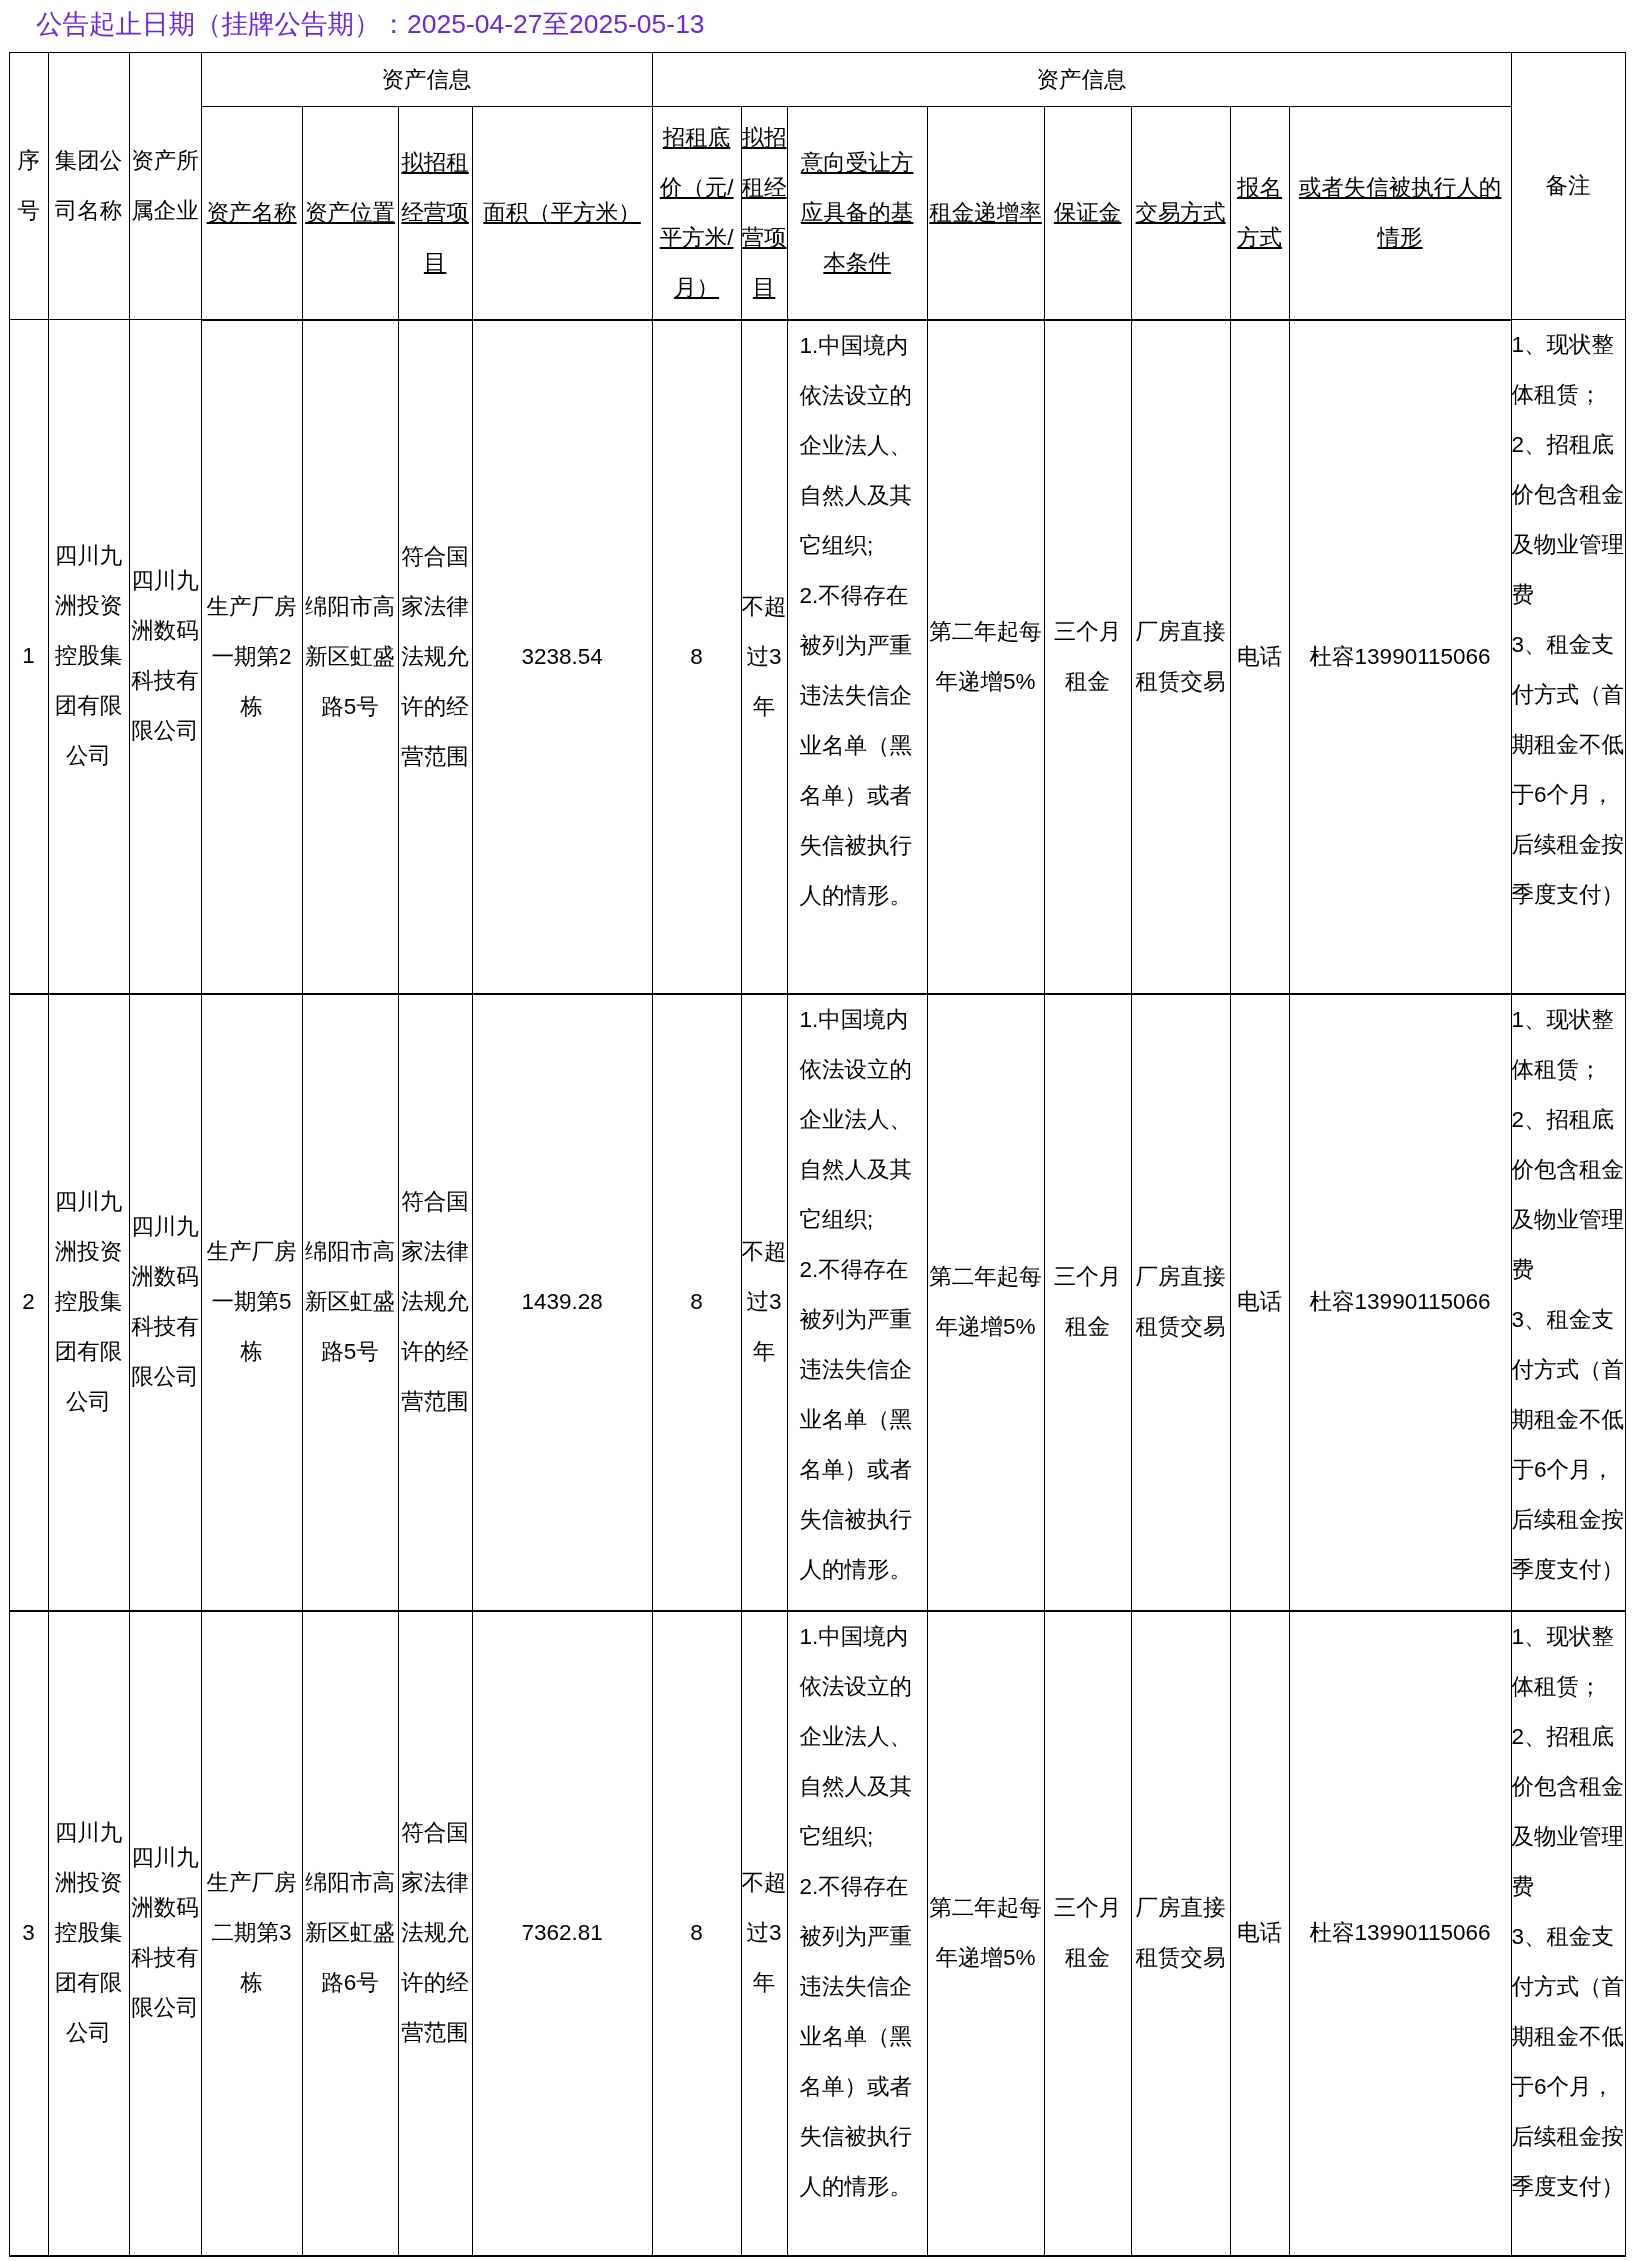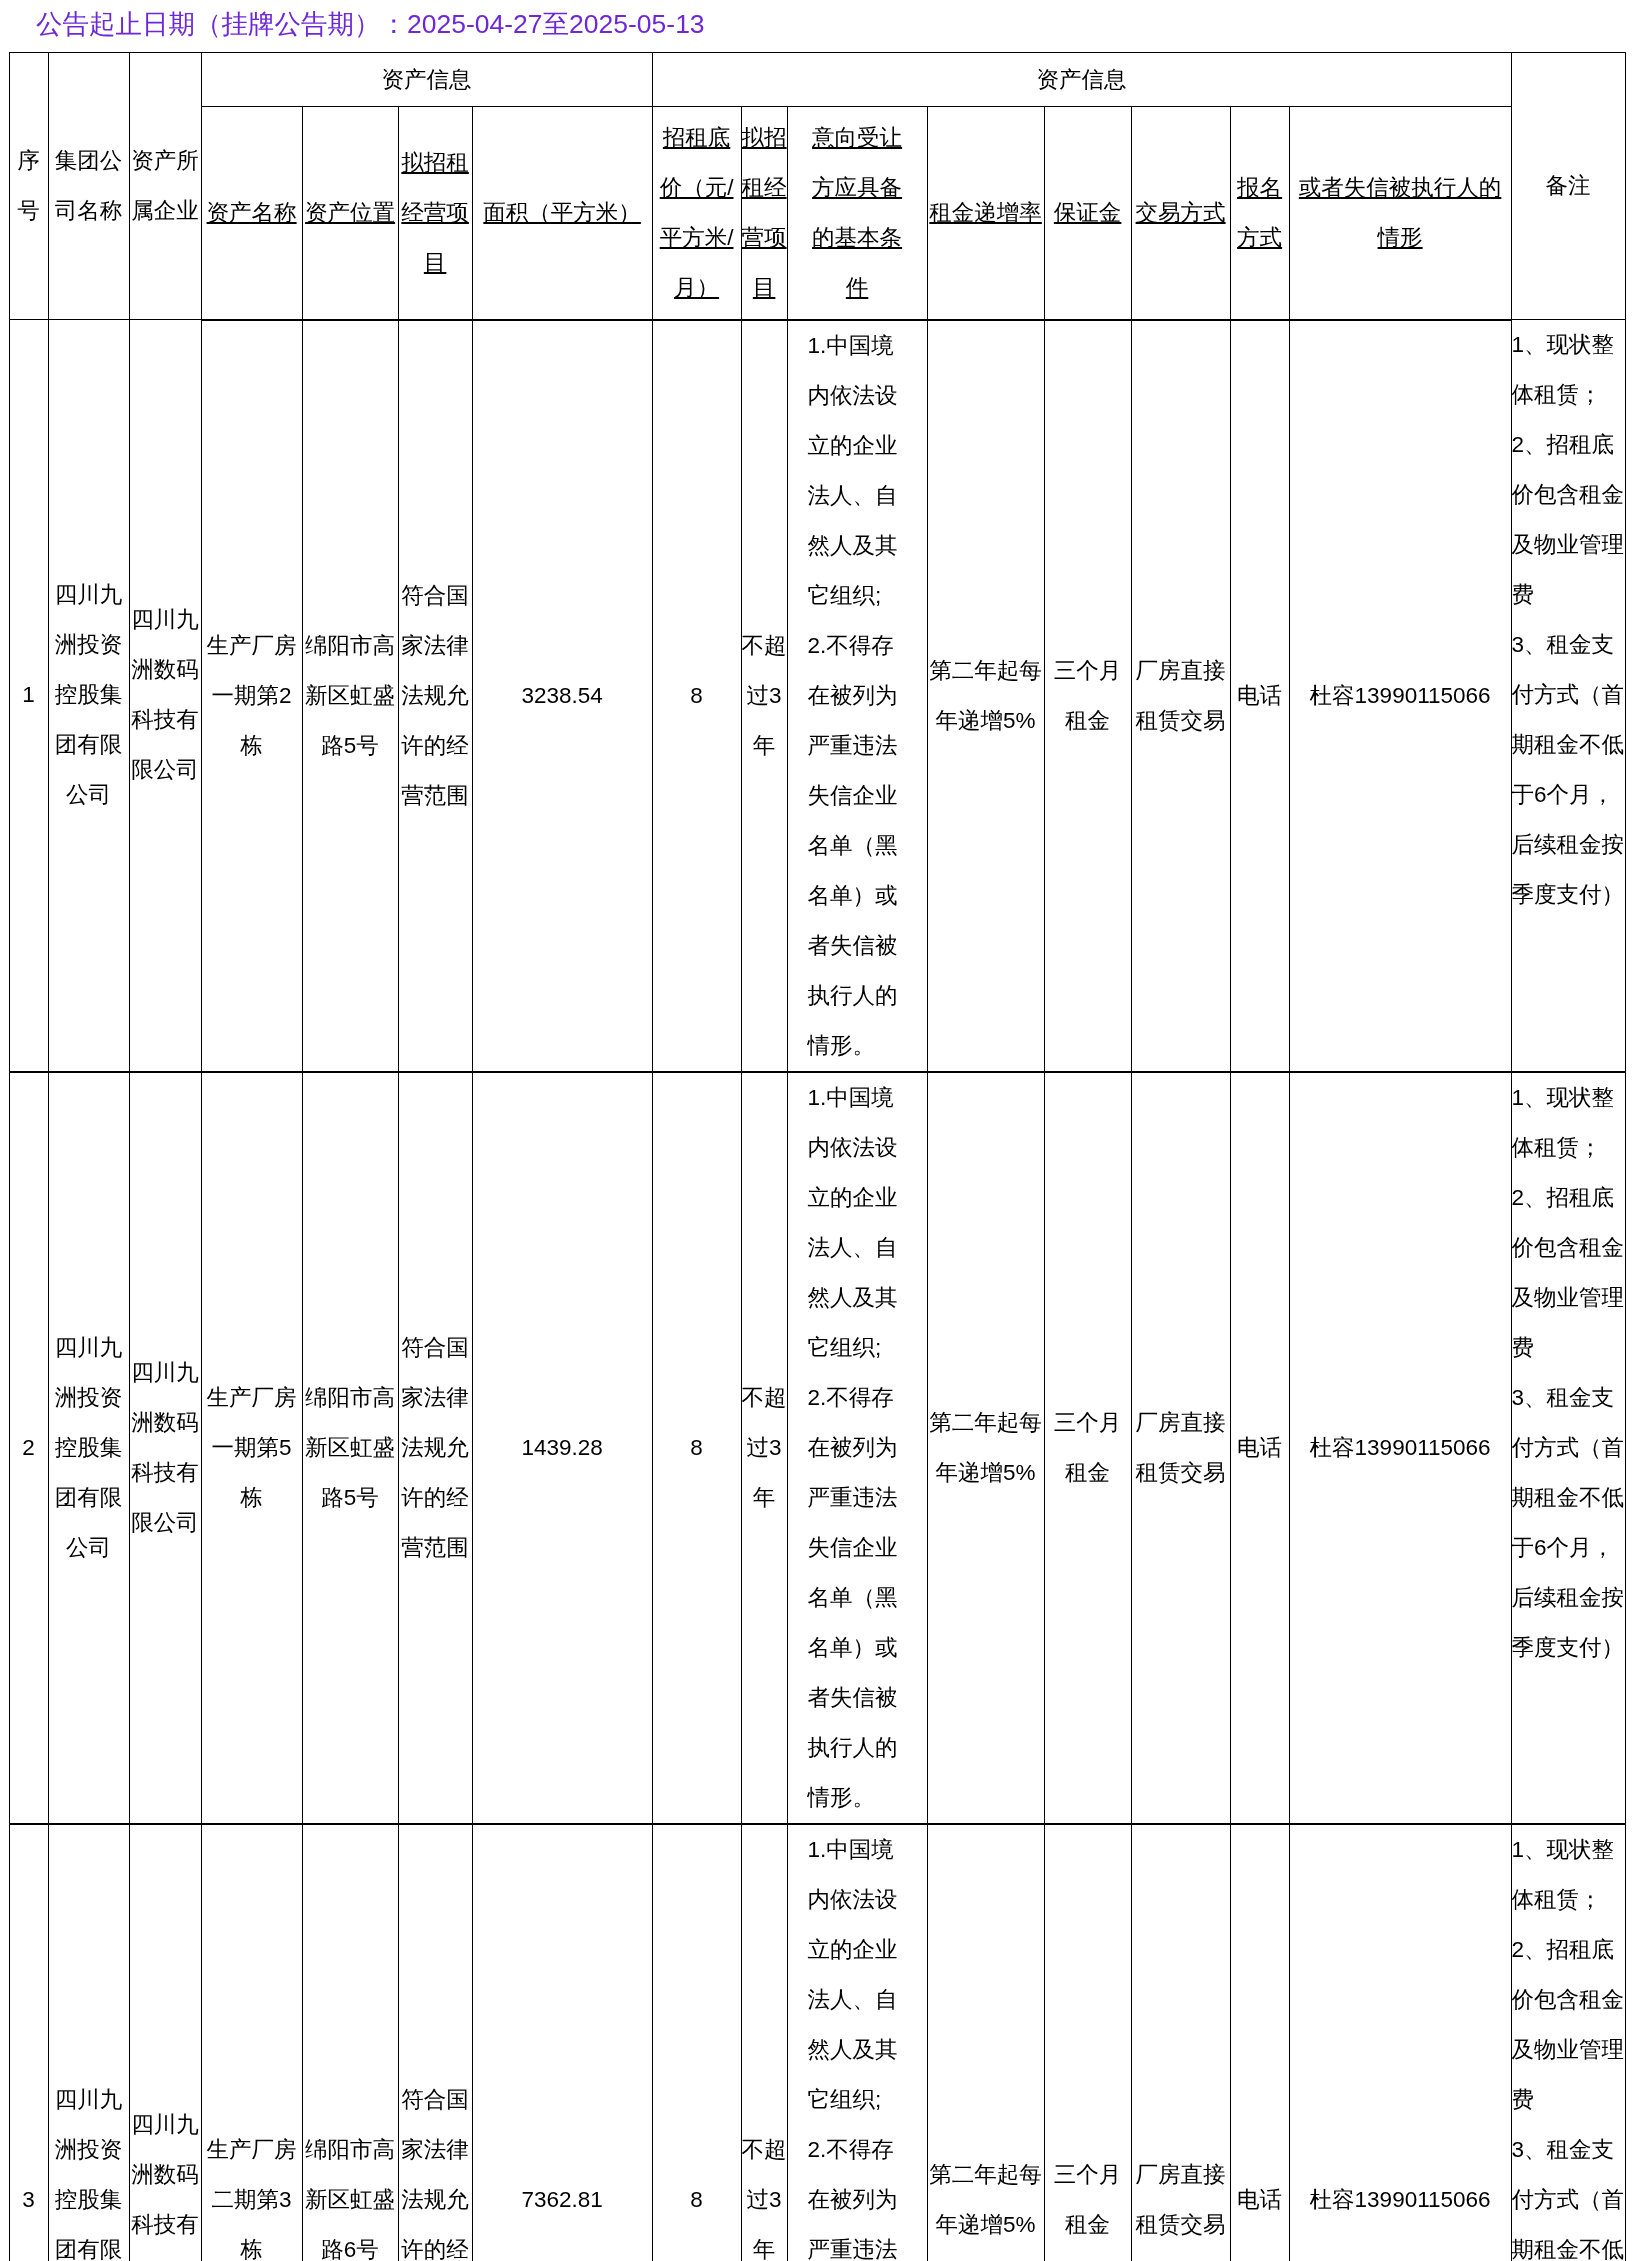--- a/index.html
+++ b/index.html
@@ -23,21 +23,21 @@
     word-break:normal;
   }
   tr.h1 { height:54px; }
   tr.h2 { height:213px; }
   tr.h2 > th { border-bottom-width:2.6px;text-decoration:underline; }
   tbody td { border-bottom-width:2.6px; }
   tr.r1 { height:674px; }
   tr.r2 { height:617px; }
   tr.r3 { height:645px; }
   .cell-top { vertical-align:top; text-align:left;margin-left:22px; }
-  .pad6 { padding:0 20px; }
+  .pad6 { padding:0 12px; }
 </style>
 </head>
 <body>
 
 <div class="notice">公告起止日期（挂牌公告期）：2025-04-27至2025-05-13</div>
 
 <table class="lease">
   <colgroup>
     <col style="width:39px">
       <col style="width:81px">

